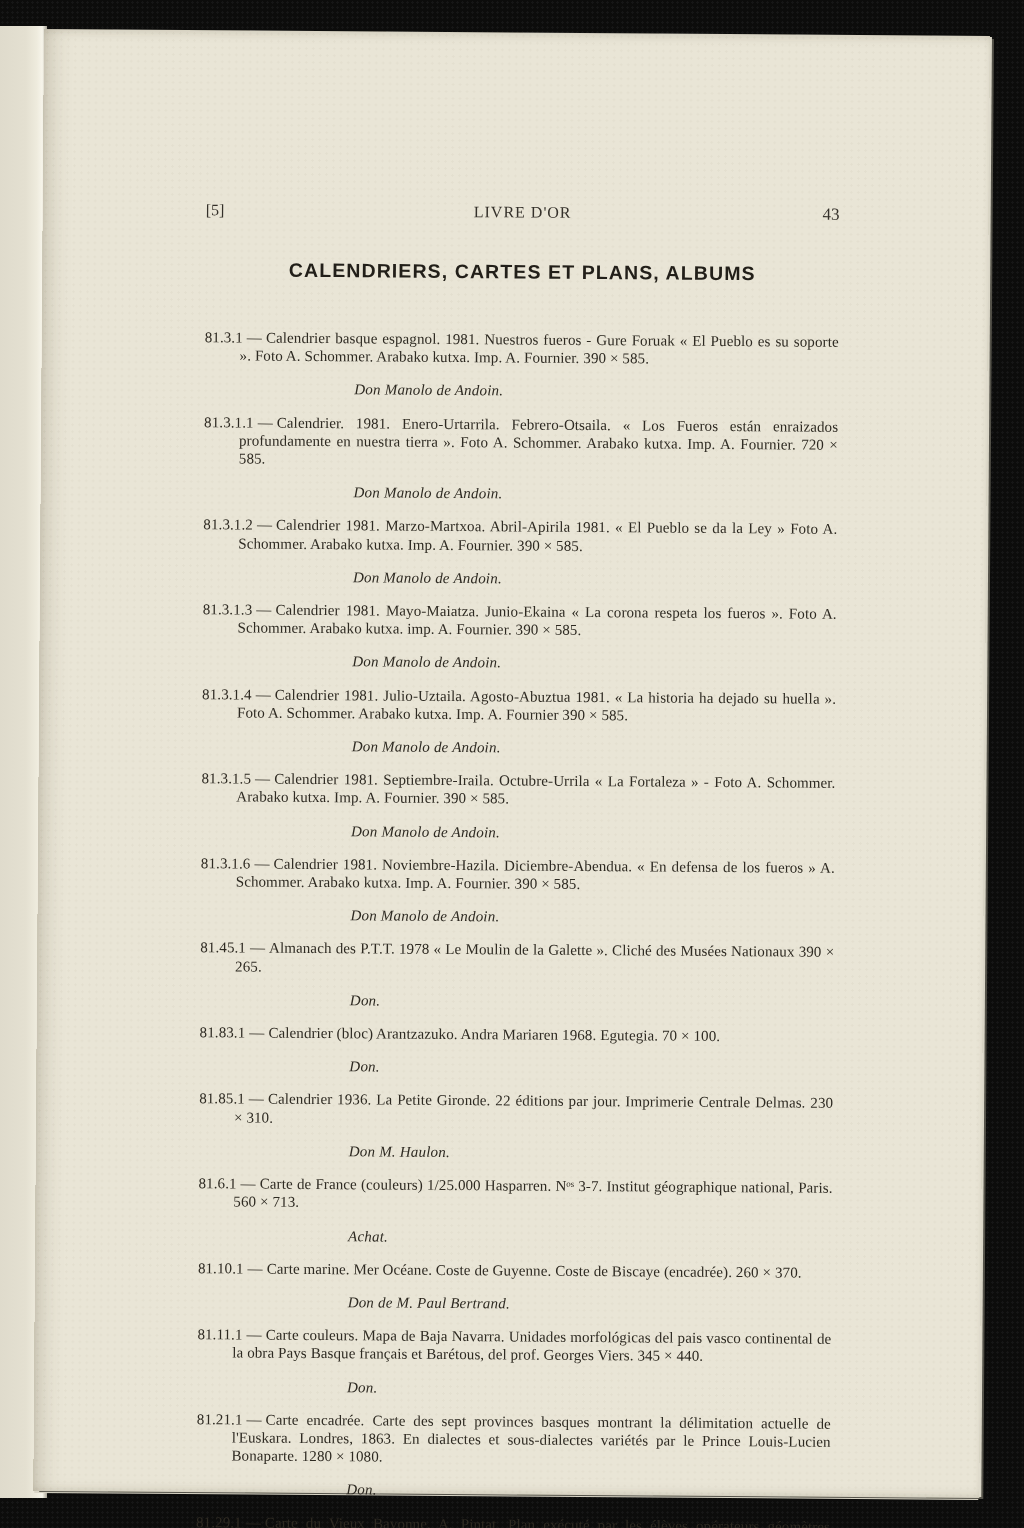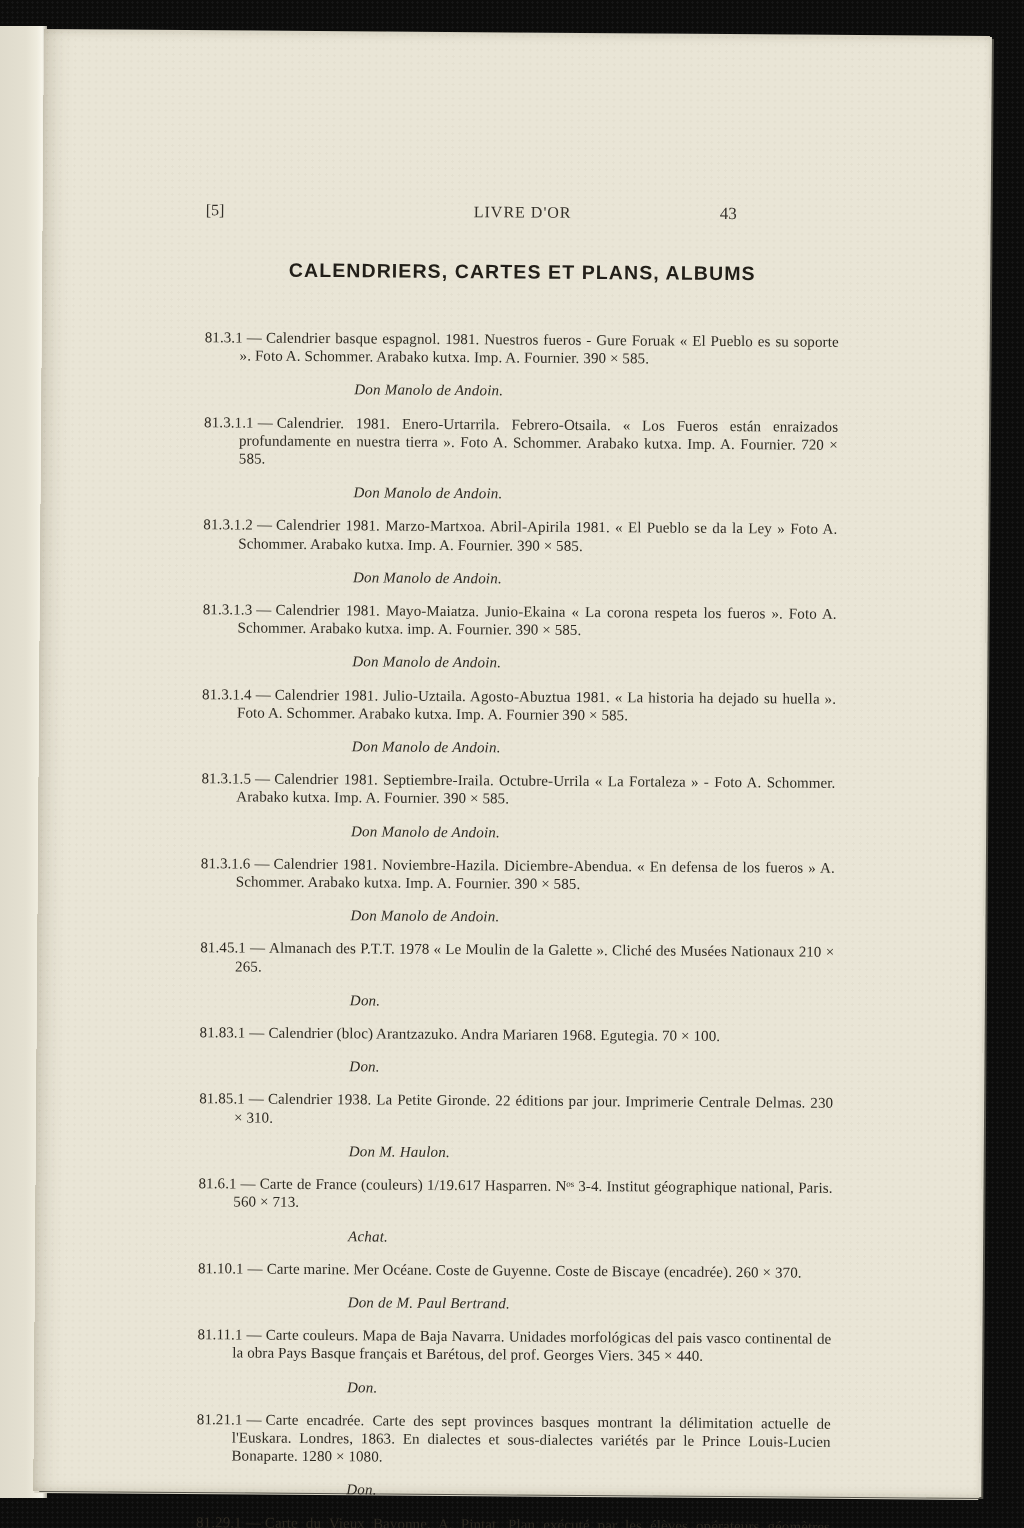--- a/index.html
+++ b/index.html
@@ -55,21 +55,21 @@
     left: 163px;
     width: 634px;
     display: flex;
     justify-content: space-between;
     align-items: baseline;
     font-size: 16px;
     color: #34302a;
   }
   .running-head .folio   { width: 120px; text-align: left; }
   .running-head .rtitle  { flex: 1; text-align: center; letter-spacing: 1px; }
-  .running-head .pagenum { width: 120px; text-align: left; font-size: 17px; }
+  .running-head .pagenum { width: 120px; text-align: right; font-size: 17px; }
 
   .section-title {
     position: absolute;
     top: 228px;
     left: 120px;
     width: 720px;
     text-align: center;
     font-family: "Liberation Sans", "DejaVu Sans", sans-serif;
     font-weight: 700;
     font-size: 19.5px;
@@ -145,36 +145,36 @@
     <p class="entry-body"><span>81.3.1.5</span><span class="entry-sep">—</span><span>Calendrier 1981. Septiembre-Iraila. Octubre-Urrila « La Fortaleza » - Foto A. Schommer. Arabako kutxa. Imp. A. Fournier. 390 × 585.</span></p>
     <div class="entry-donation">Don Manolo de Andoin.</div>
   </div>
 
   <div class="entry">
     <p class="entry-body"><span>81.3.1.6</span><span class="entry-sep">—</span><span>Calendrier 1981. Noviembre-Hazila. Diciembre-Abendua. « En defensa de los fueros » A. Schommer. Arabako kutxa. Imp. A. Fournier. 390 × 585.</span></p>
     <div class="entry-donation">Don Manolo de Andoin.</div>
   </div>
 
   <div class="entry">
-    <p class="entry-body"><span>81.45.1</span><span class="entry-sep">—</span><span>Almanach des P.T.T. 1978 « Le Moulin de la Galette ». Cliché des Musées Nationaux 210 × 265.</span></p>
+    <p class="entry-body"><span>81.45.1</span><span class="entry-sep">—</span><span>Almanach des P.T.T. 1978 « Le Moulin de la Galette ». Cliché des Musées Nationaux 390 × 265.</span></p>
     <div class="entry-donation">Don.</div>
   </div>
 
   <div class="entry">
     <p class="entry-body"><span>81.83.1</span><span class="entry-sep">—</span><span>Calendrier (bloc) Arantzazuko. Andra Mariaren 1968. Egutegia. 70 × 100.</span></p>
     <div class="entry-donation">Don.</div>
   </div>
 
   <div class="entry">
-    <p class="entry-body"><span>81.85.1</span><span class="entry-sep">—</span><span>Calendrier 1938. La Petite Gironde. 22 éditions par jour. Imprimerie Centrale Delmas. 230 × 310.</span></p>
+    <p class="entry-body"><span>81.85.1</span><span class="entry-sep">—</span><span>Calendrier 1936. La Petite Gironde. 22 éditions par jour. Imprimerie Centrale Delmas. 230 × 310.</span></p>
     <div class="entry-donation">Don M. Haulon.</div>
   </div>
 
   <div class="entry">
-    <p class="entry-body"><span>81.6.1</span><span class="entry-sep">—</span><span>Carte de France (couleurs) 1/19.617 Hasparren. Nᵒˢ 3-4. Institut géographique national, Paris. 560 × 713.</span></p>
+    <p class="entry-body"><span>81.6.1</span><span class="entry-sep">—</span><span>Carte de France (couleurs) 1/25.000 Hasparren. Nᵒˢ 3-7. Institut géographique national, Paris. 560 × 713.</span></p>
     <div class="entry-donation">Achat.</div>
   </div>
 
   <div class="entry">
     <p class="entry-body"><span>81.10.1</span><span class="entry-sep">—</span><span>Carte marine. Mer Océane. Coste de Guyenne. Coste de Biscaye (encadrée). 260 × 370.</span></p>
     <div class="entry-donation">Don de M. Paul Bertrand.</div>
   </div>
 
   <div class="entry">
     <p class="entry-body"><span>81.11.1</span><span class="entry-sep">—</span><span>Carte couleurs. Mapa de Baja Navarra. Unidades morfológicas del pais vasco continental de la obra Pays Basque français et Barétous, del prof. Georges Viers. 345 × 440.</span></p>

